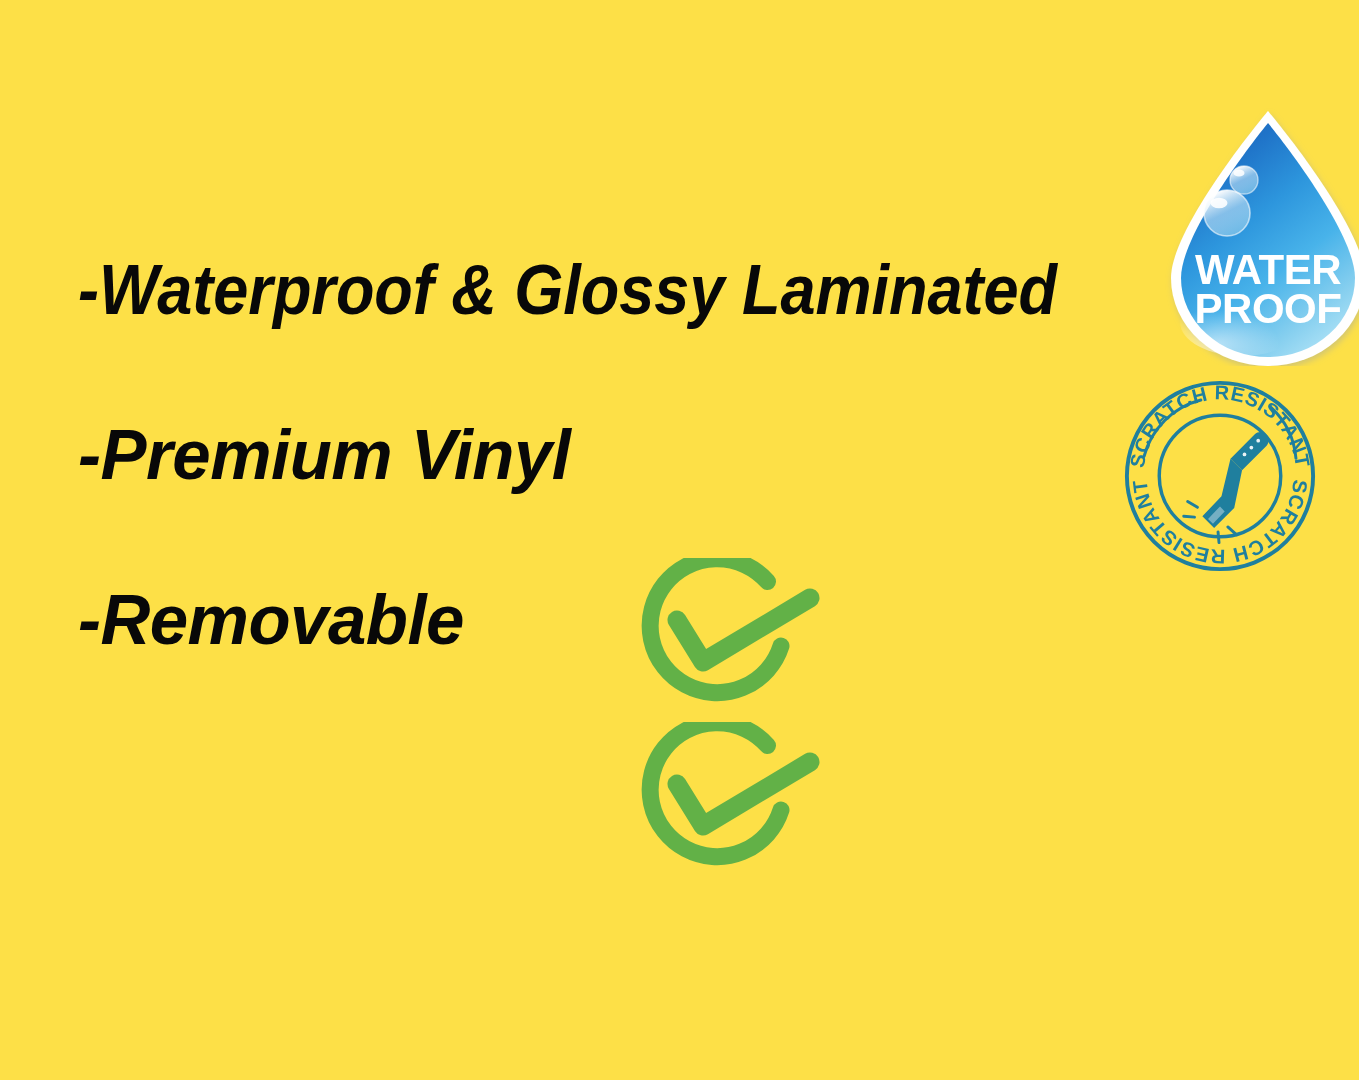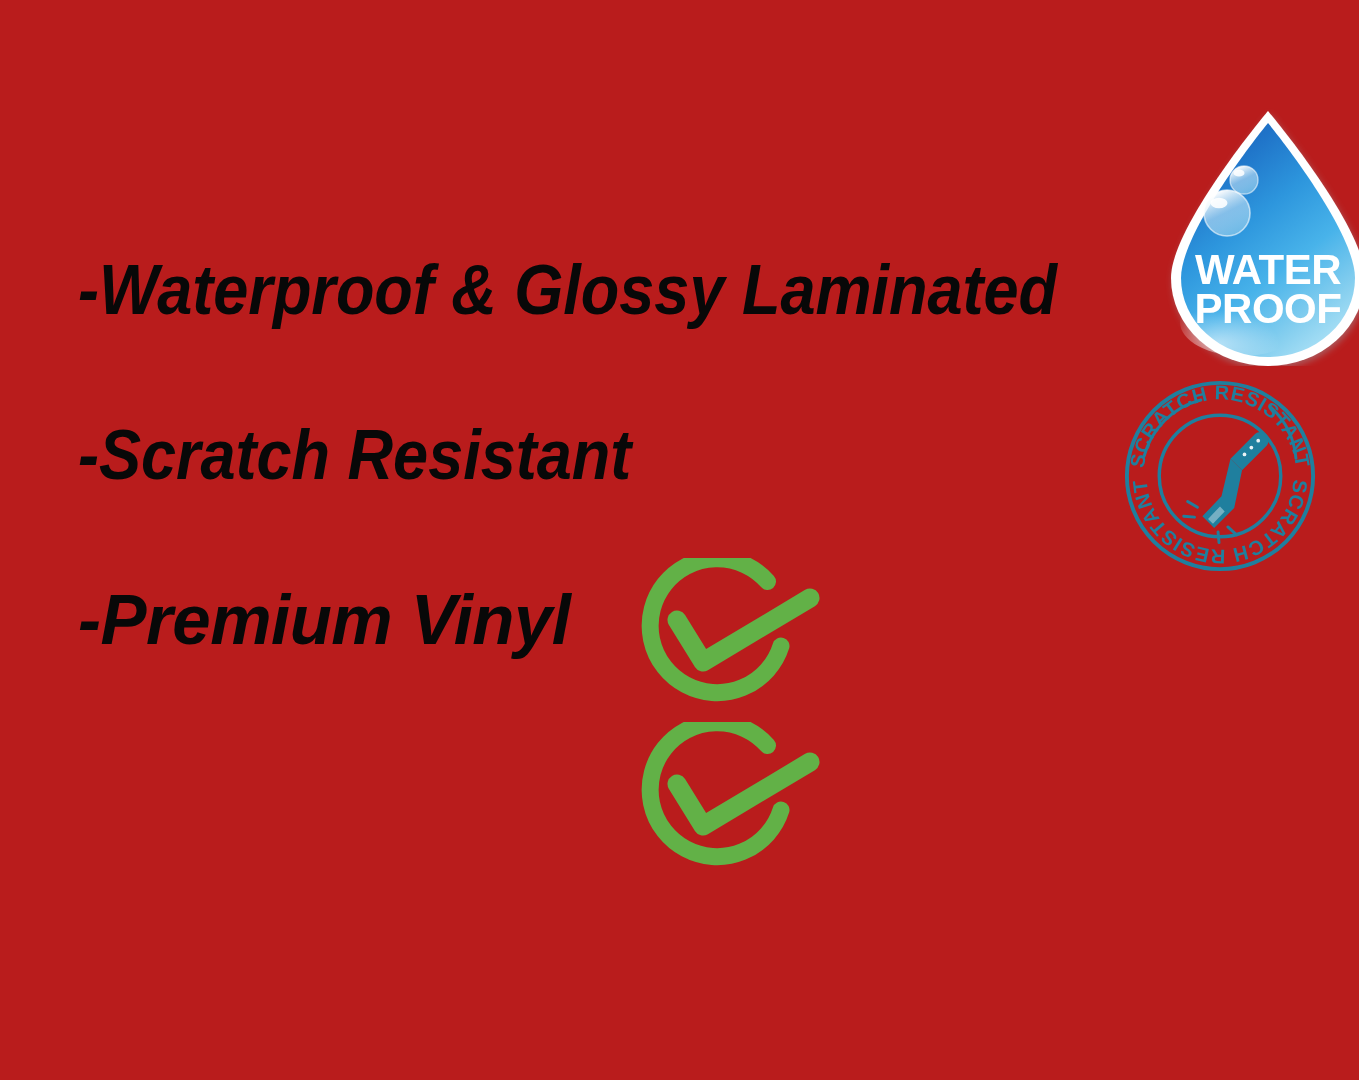--- a/index.html
+++ b/index.html
@@ -14,21 +14,21 @@
     overflow: hidden;
     font-family: "Liberation Sans", sans-serif;
     -webkit-font-smoothing: antialiased;
   }
 
   #canvas {
     position: absolute;
     left: 0; top: 0;
     width: 1359px;
     height: 1080px;
-    background: #b91c1c;
+    background: #fde047;
   }
 
   
   .feature-list {
     position: absolute;
     left: 78px;
     top: 252px;
     width: 1020px;
   }
   .feature-line {
@@ -92,28 +92,28 @@
 <body>
 
 <div id="canvas">
 
   <div class="feature-list">
 
     <div class="feature-line cond">
       <span class="feature-text">-Waterproof &amp; Glossy Laminated</span>
     </div>
 
-    <div class="feature-line cond">
-      <span class="feature-text">-Scratch Resistant</span>
-    </div>
 
     <div class="feature-line wide">
       <span class="feature-text">-Premium Vinyl</span>
     </div>
 
+    <div class="feature-line wide">
+      <span class="feature-text">-Removable</span>
+    </div>
 
   </div>
 
   <div class="drop-badge">
     <svg viewBox="0 0 208 258" xmlns="http://www.w3.org/2000/svg">
       <defs>
         <linearGradient id="dropGrad" x1="0.15" y1="0" x2="0.72" y2="1">
           <stop offset="0%" stop-color="#1b65bd"></stop>
           <stop offset="18%" stop-color="#1f73c8"></stop>
           <stop offset="42%" stop-color="#2d96dd"></stop>

